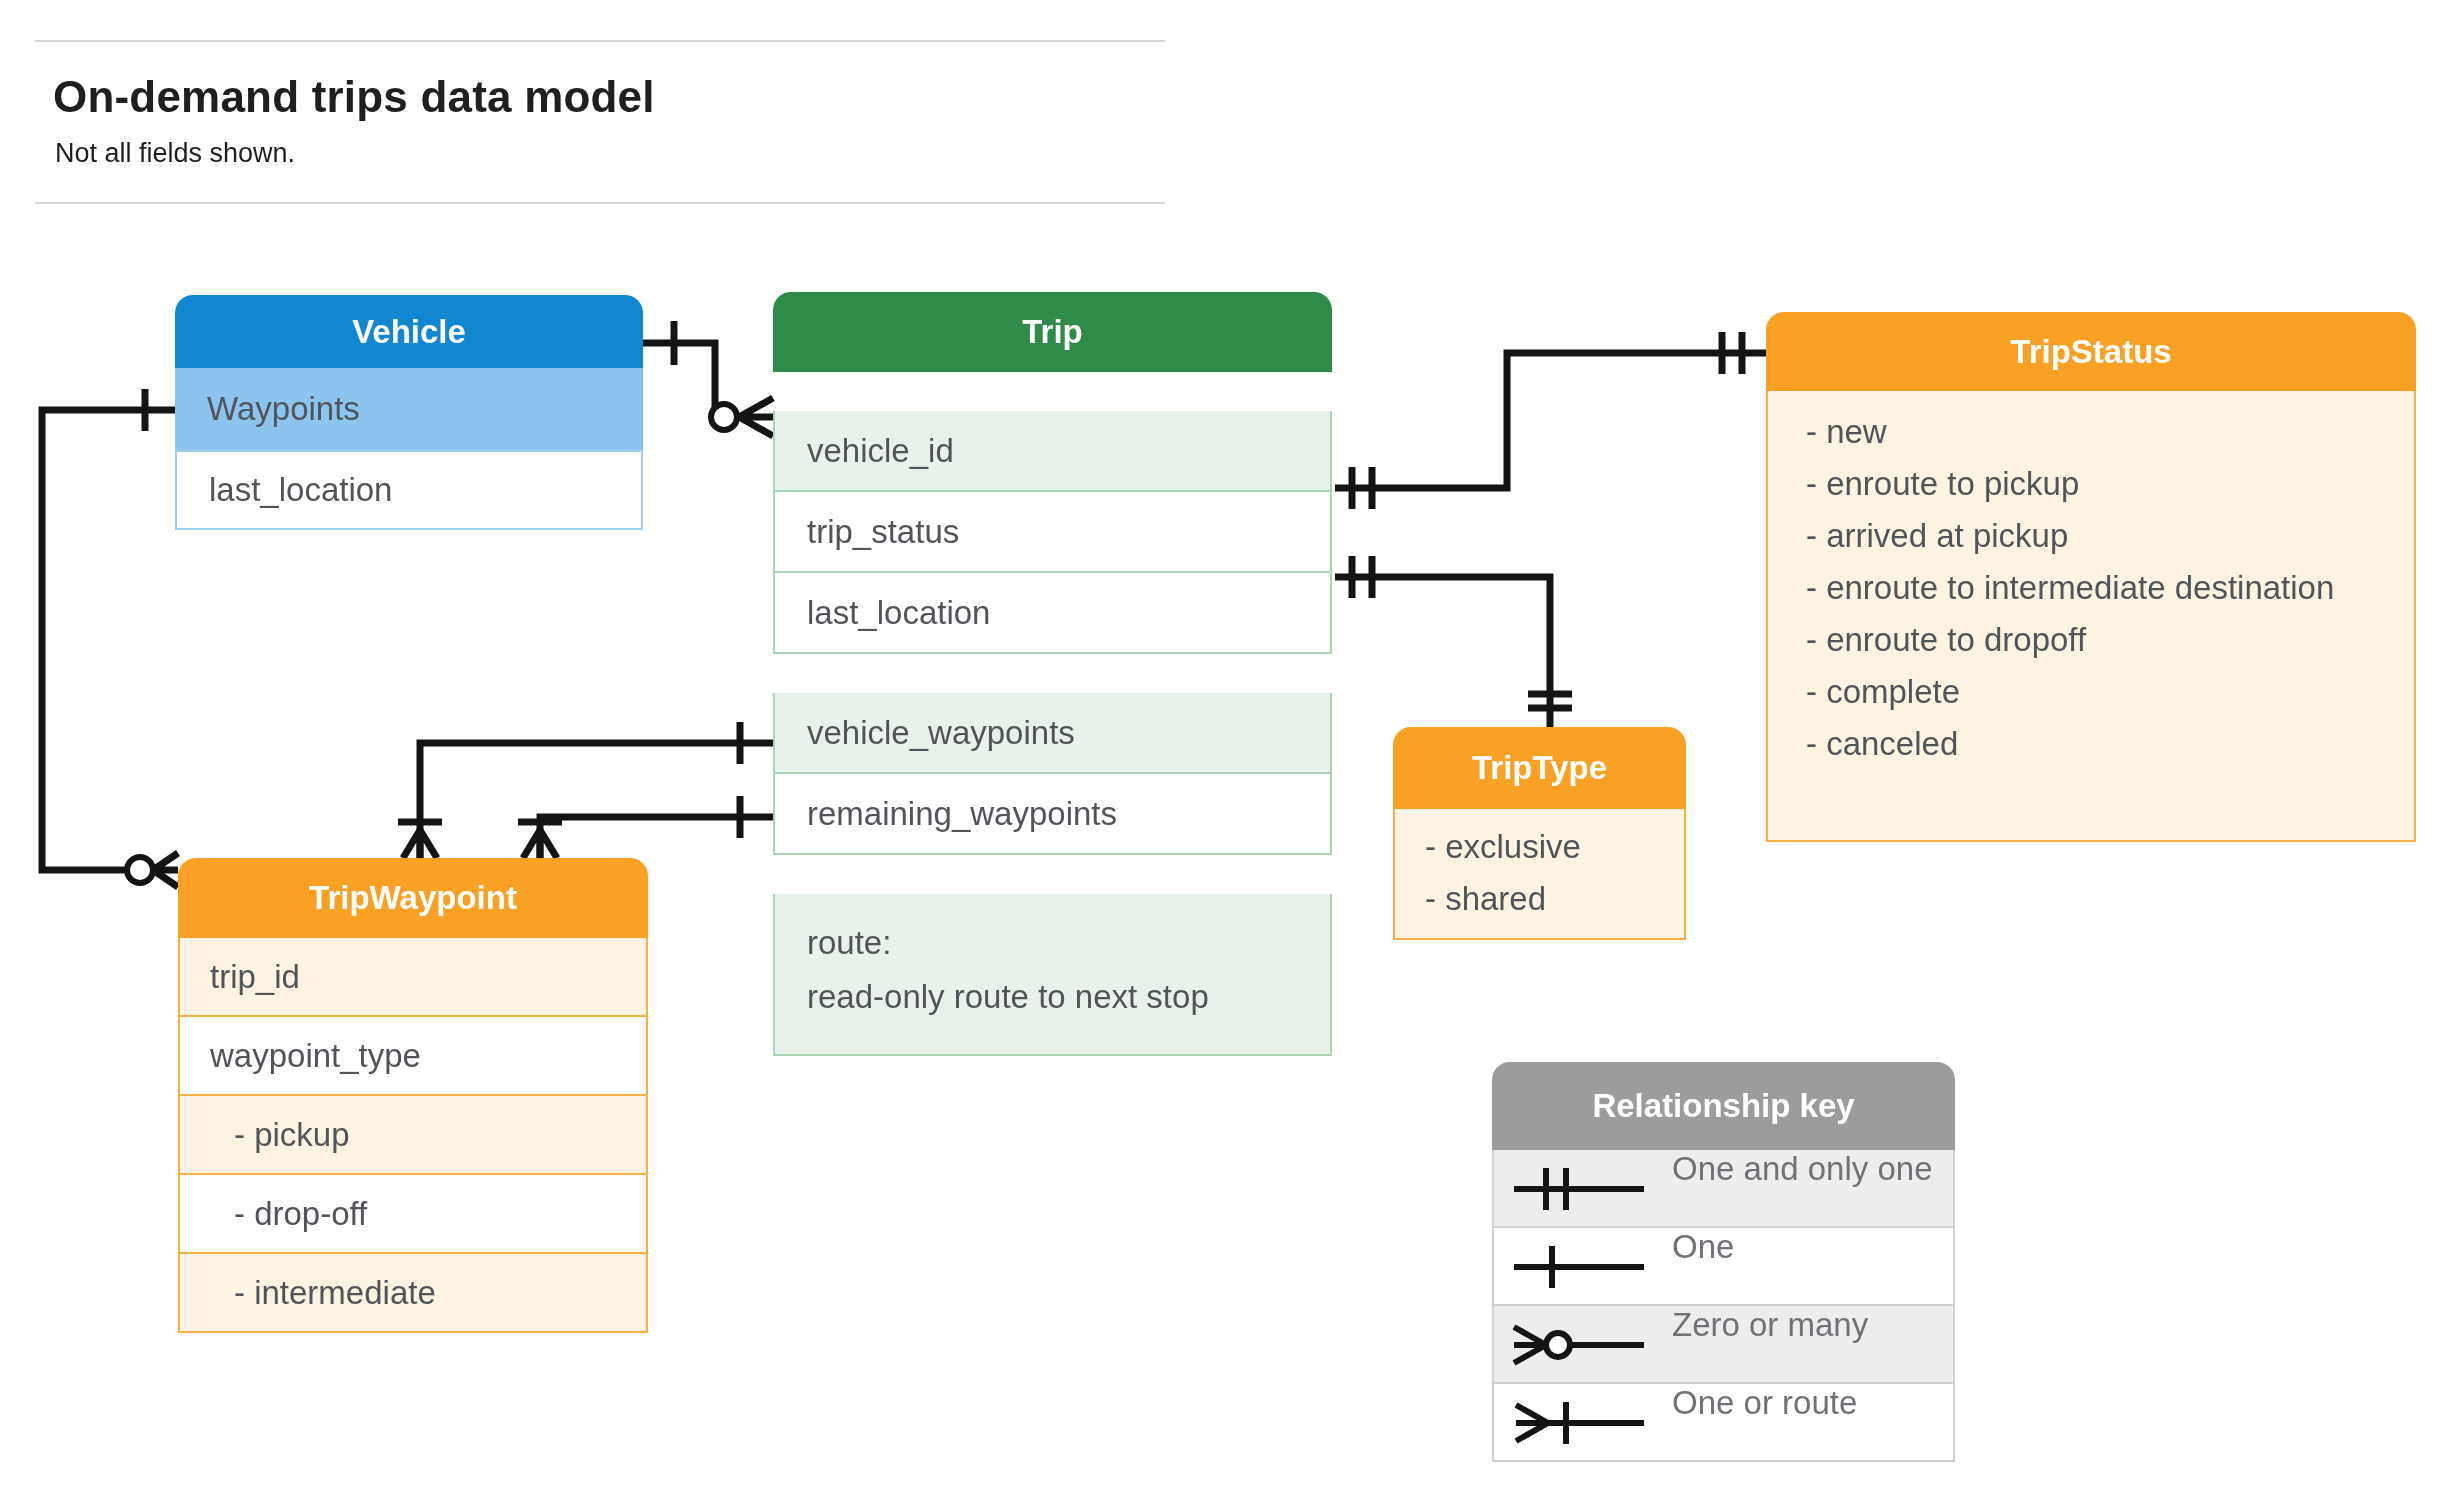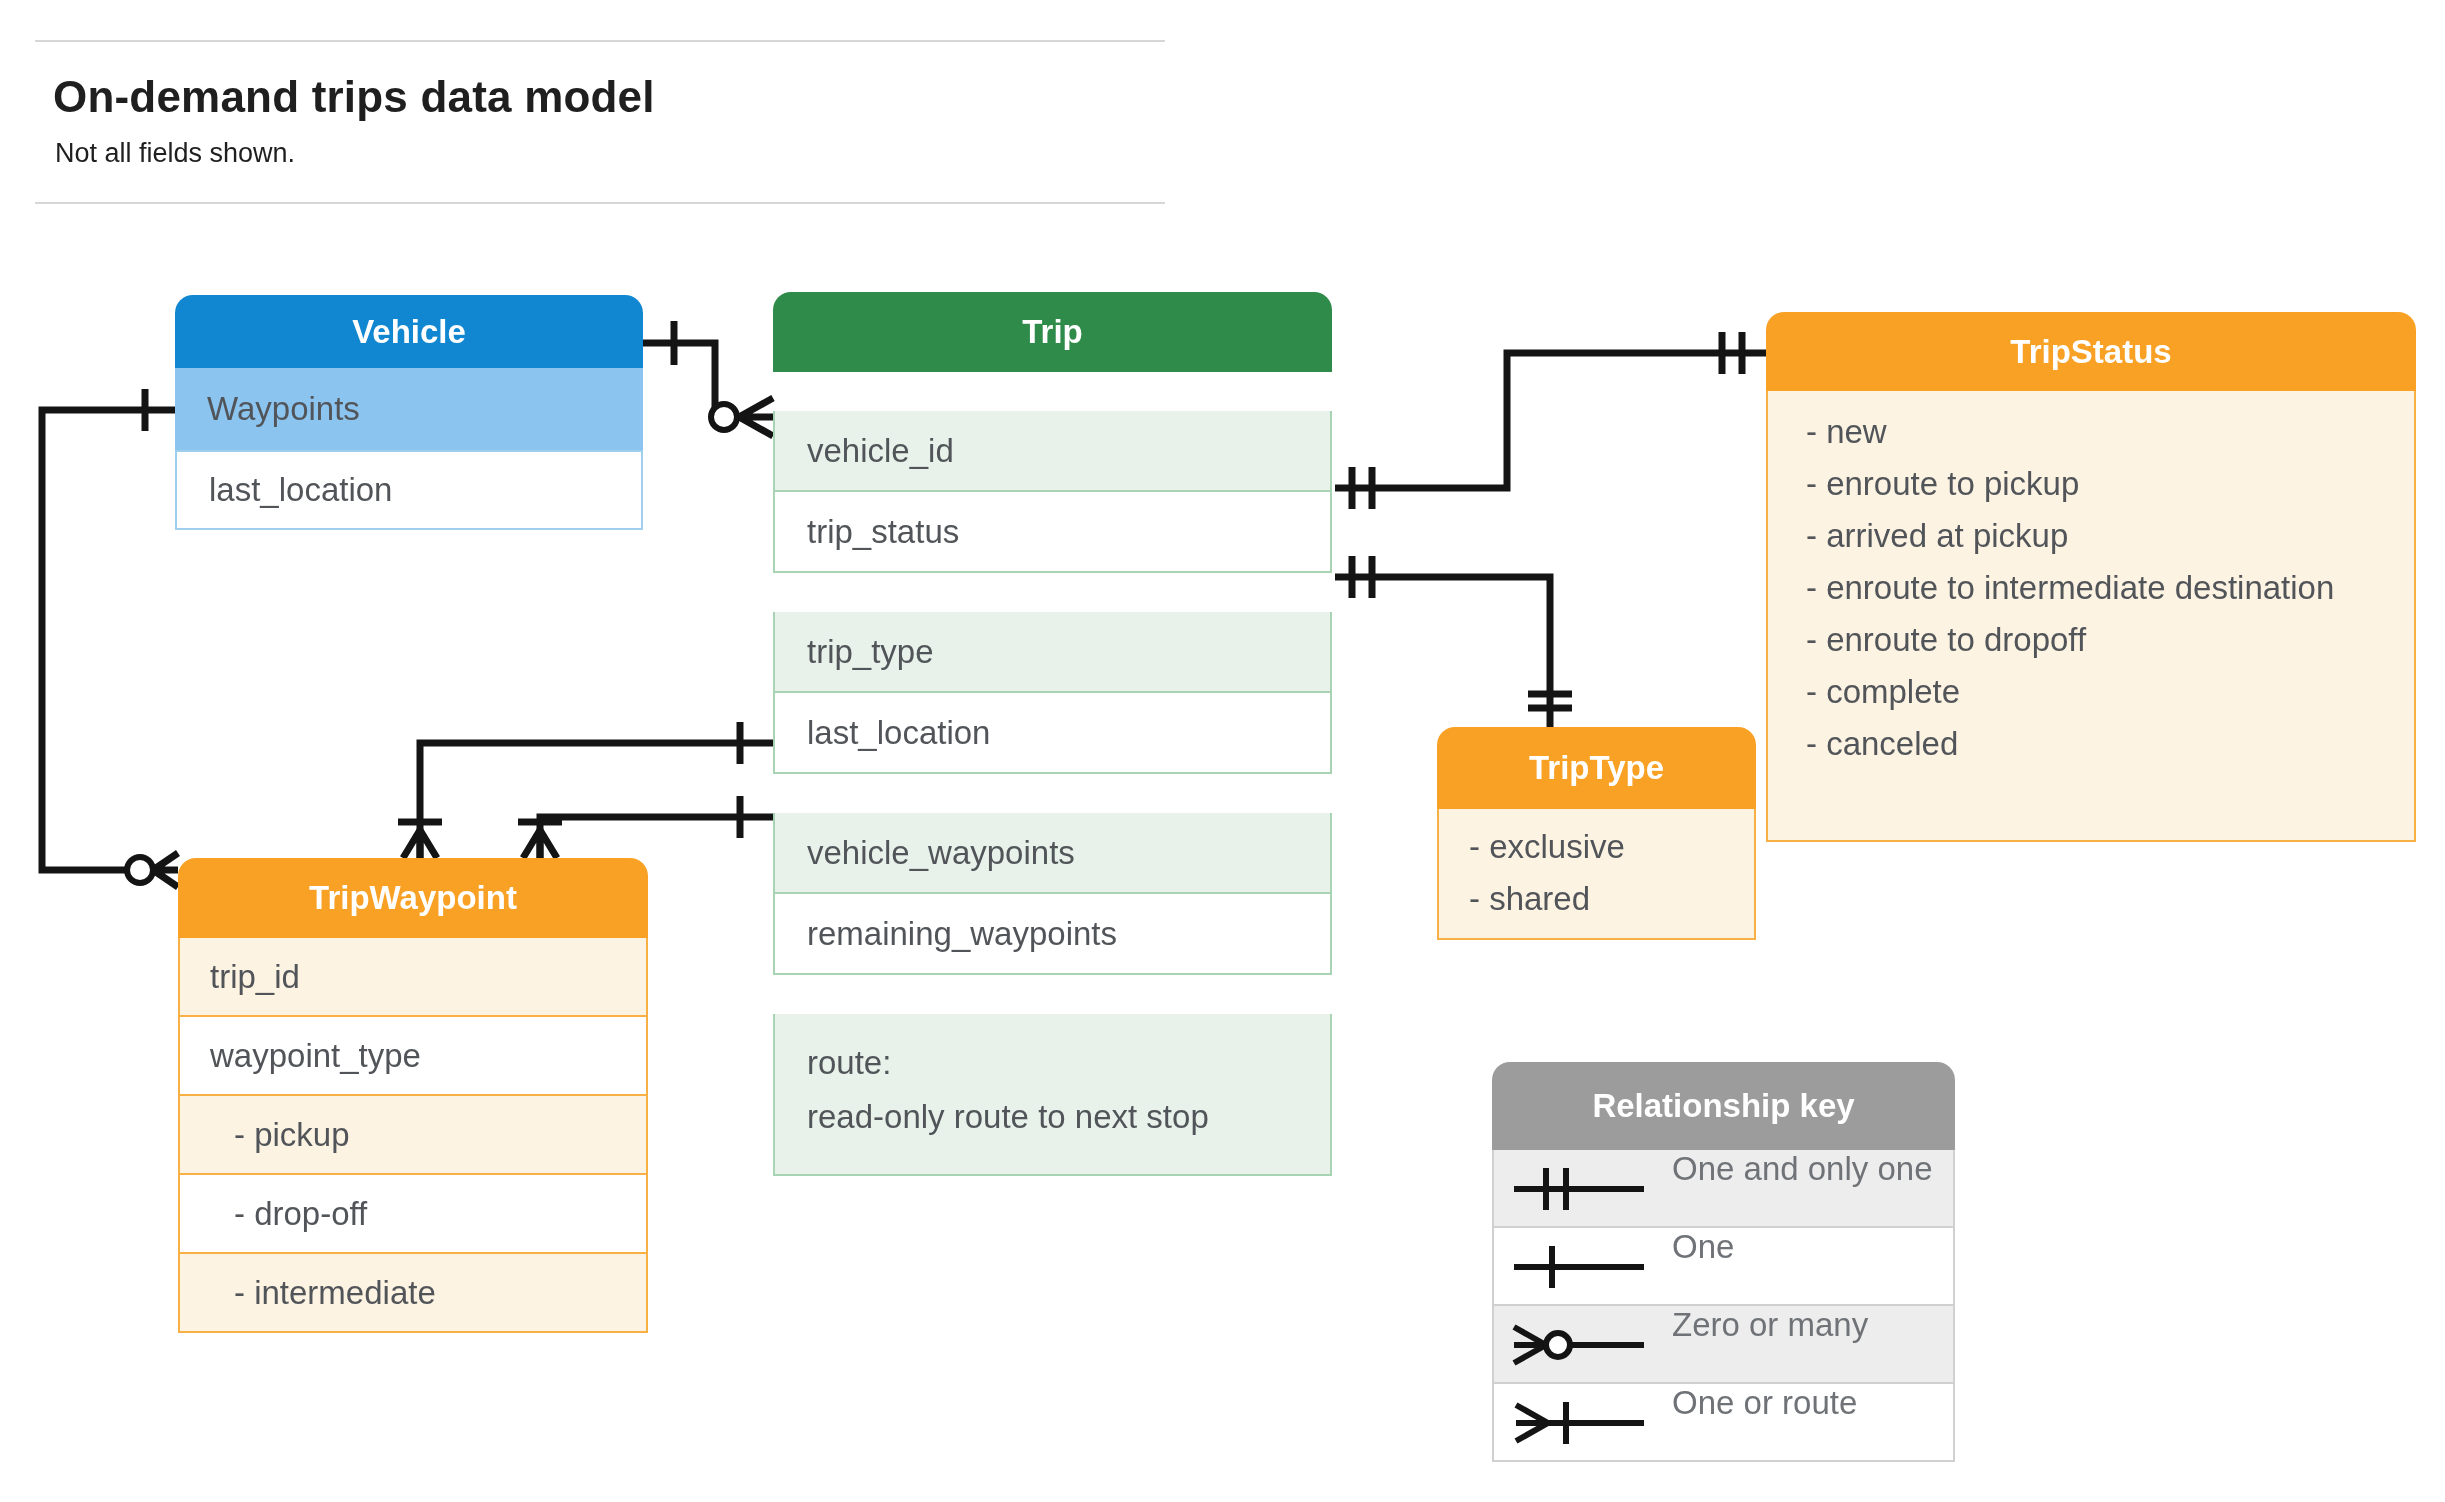--- a/index.html
+++ b/index.html
@@ -42,21 +42,21 @@
   .trip .row.tint { background:var(--green-light);margin-top:39px; }
   .trip .row.route { height:162px; line-height:54px; padding-top:22px; }
 
   
   .o-ehead { background:var(--orange-header); }
   .tripstatus { left:1766px; top:312px; width:650px; }
   .tripstatus .ehead { height:79px; line-height:79px; }
   .tripstatus .ebody { height:451px; background:var(--orange-light); border:2px solid var(--orange-border); border-top:none; padding:15px 10px 0 38px; }
   .tripstatus .ebody div { font-size:33px; line-height:52px; color:var(--field-text); }
 
-  .triptype { left:1393px; top:727px; width:319px;margin-left:44px; }
+  .triptype { left:1393px; top:727px; width:293px; }
   .triptype .ehead { height:82px; line-height:82px; }
   .triptype .ebody { height:131px; background:var(--orange-light); border:2px solid var(--orange-border); border-top:none; padding:12px 6px 0 30px; }
   .triptype .ebody div { font-size:33px; line-height:52px; color:var(--field-text); }
 
   .tripwaypoint { left:178px; top:858px; width:470px; }
   .tripwaypoint .ehead { height:80px; line-height:80px; }
   .tripwaypoint .row { height:79px; line-height:77px; border:2px solid var(--orange-border); border-top:none; padding-left:30px; }
   .tripwaypoint .row.tint { background:var(--orange-light); }
   .tripwaypoint .row.sub { padding-left:54px; }
 
@@ -132,23 +132,20 @@
   <div class="entity trip">
     <div class="ehead">
       <span>Trip</span>
     </div>
     <div class="row tint">
       <span>vehicle_id</span>
     </div>
     <div class="row">
       <span>trip_status</span>
     </div>
-    <div class="row tint">
-      <span>trip_type</span>
-    </div>
     <div class="row">
       <span>last_location</span>
     </div>
     <div class="row tint">
       <span>vehicle_waypoints</span>
     </div>
     <div class="row">
       <span>remaining_waypoints</span>
     </div>
     <div class="row tint route">

